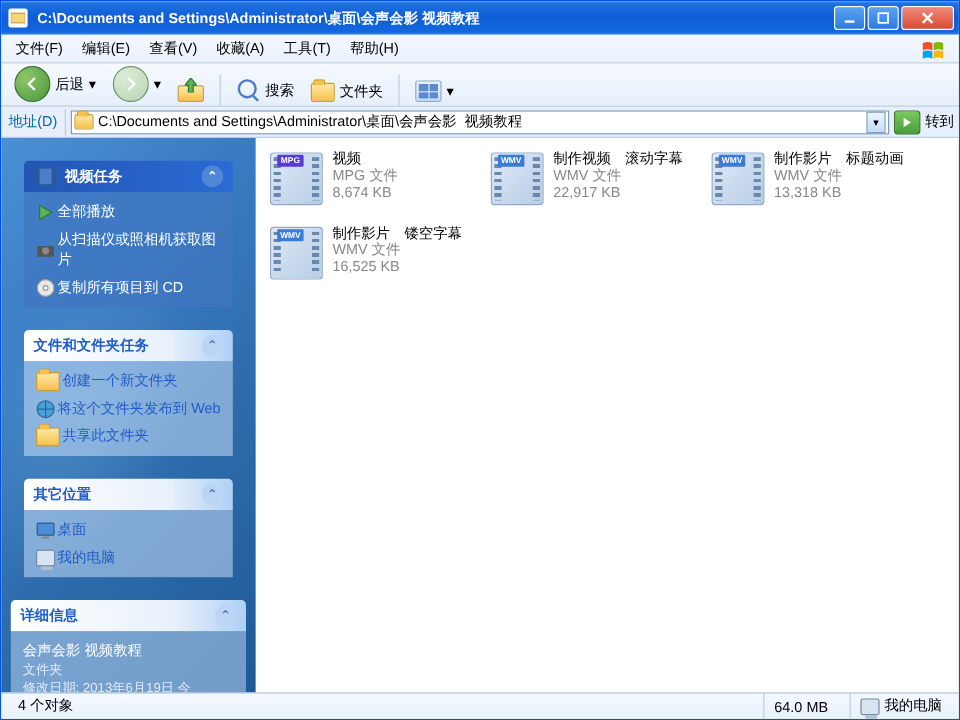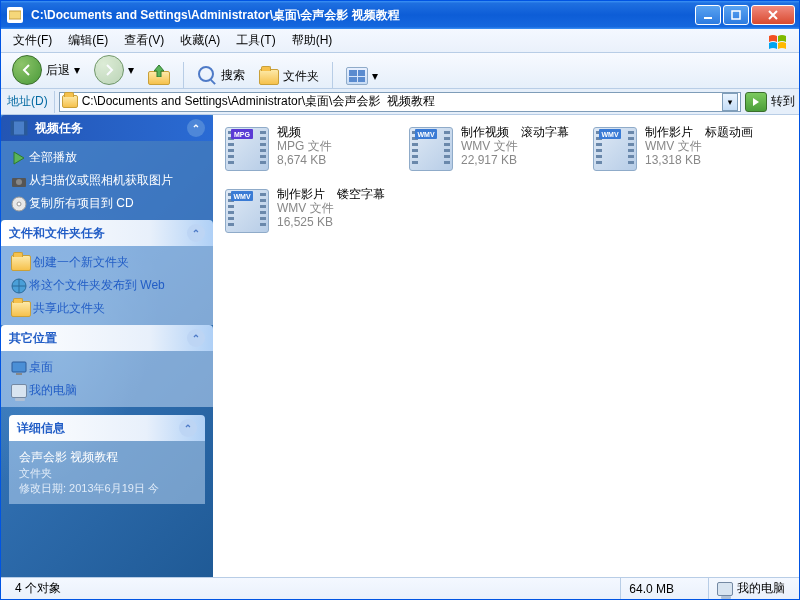--- a/index.html
+++ b/index.html
@@ -23,21 +23,21 @@
 .addrbar{height:26px;background:#e6effa;border-bottom:1px solid #b8cde6;display:flex;align-items:center;padding:0 4px;gap:4px}
 .addrbar label{color:#0369a1;padding:0 2px}
 .addrsep{width:1px;height:22px;background:#b8cde6}
 .addrfield{flex:1;height:20px;background:#fff;border:1px solid #7f9db9;display:flex;align-items:center;padding:0 2px;gap:4px}
 .addrfield input{flex:1;border:none;outline:none;font-size:12px}
 .dropbtn{width:16px;height:18px;background:linear-gradient(180deg,#eaf4ff,#c5ddf7);border:1px solid #7f9db9;display:flex;align-items:center;justify-content:center;font-size:9px}
 .gobtn{width:22px;height:20px;background:linear-gradient(180deg,#7bc95e,#4a9e3a);border:1px solid #3a6e2c;border-radius:3px;display:flex;align-items:center;justify-content:center;color:#fff}
 .body{flex:1;display:flex;overflow:hidden}
 .sidebar{width:212px;background:linear-gradient(135deg,#4a8fd6 0%,#3a7cc4 30%,#2e6cad 60%,#1f5a96 100%);overflow:hidden;position:relative}
 .sidebar::before{content:"";position:absolute;top:80px;left:-30px;width:180px;height:300px;background:radial-gradient(ellipse,rgba(120,180,220,.3),transparent 70%);transform:rotate(20deg)}
-.panel{margin:0;position:relative}
+.panel{margin:19px;position:relative}
 .panel-head{height:26px;background:linear-gradient(90deg,#fff 0%,#e8f0fb 70%,#afd0f6 100%);border-radius:4px 4px 0 0;display:flex;align-items:center;padding:0 8px;font-weight:bold;color:#215dc6}
 .panel-head.sp{background:linear-gradient(90deg,#2355b4,#2a6bd4);color:#fff}
 .panel-head .chev{margin-left:auto;width:18px;height:18px;border-radius:50%;background:#bdd5f4;display:flex;align-items:center;justify-content:center;color:#4e7ac7;font-size:10px}
 .panel-head.sp .chev{background:#4e87d8;color:#fff}
 .panel-body{background:rgba(198,221,247,.55);padding:8px 10px;display:flex;flex-direction:column;gap:6px}
 .panel-body.sp{background:rgba(64,118,192,.7)}
 .taskitem{display:flex;align-items:center;gap:2px;color:#fff;font-size:12px;cursor:pointer}
 .ticon2{width:16px;height:16px;flex-shrink:0}
 .panel-body:not(.sp) .taskitem{color:#215dc6}
 .filearea{flex:1;background:#fff;padding:8px;overflow:auto}
@@ -50,21 +50,21 @@
 .filmstrip::after{right:2px}
 .badge{position:absolute;top:4px;left:8px;width:22px;height:10px;background:#3a7bd5;color:#fff;font-size:7px;font-weight:bold;display:flex;align-items:center;justify-content:center;border-radius:1px}
 .badge.mpg{background:#5a3ad5}
 .fileinfo{display:flex;flex-direction:column;line-height:14px}
 .fname{color:#000000}
 .fmeta{color:#888}
 .detailpanel{margin:8px;position:relative}
 .detailbody{background:rgba(198,221,247,.5);padding:8px 10px;color:#fff}
 .detailbody .dtitle{font-weight:normal;font-size:12px}
 .detailbody .dsub{font-size:11px;color:#e0ebf8}
-.statusbar{height:22px;background:linear-gradient(180deg,#f4f8ff,#eaf1fb);border-top:1px solid #b8cde6;display:flex;align-items:center;padding:0 6px;gap:26px}
+.statusbar{height:22px;background:linear-gradient(180deg,#f4f8ff,#eaf1fb);border-top:1px solid #b8cde6;display:flex;align-items:center;padding:0 6px;gap:10px}
 .statusbar .sbsec{display:flex;align-items:center;gap:4px;border-left:1px solid #b8cde6;padding:0 8px;height:100%}
 .statusbar .sbsec:first-child{border-left:none;flex:1}
 .foldericon{width:20px;height:16px;background:linear-gradient(180deg,#fde9a8,#f6c14c);border:1px solid #caa038;border-radius:2px;position:relative}
 .foldericon::before{content:"";position:absolute;top:-4px;left:1px;width:8px;height:4px;background:#f6c14c;border:1px solid #caa038;border-bottom:none;border-radius:2px 2px 0 0}
 .magicon{width:20px;height:20px;position:relative}
 .magicon::before{content:"";position:absolute;width:12px;height:12px;border:2px solid #4e7ac7;border-radius:50%;top:1px;left:1px}
 .magicon::after{content:"";position:absolute;width:6px;height:2px;background:#4e7ac7;bottom:2px;right:1px;transform:rotate(45deg)}
 .viewicon{width:22px;height:18px;background:linear-gradient(180deg,#e8f0ff,#c8dcf5);border:1px solid #8fabc9;border-radius:2px;display:grid;grid-template-columns:1fr 1fr;grid-template-rows:1fr 1fr;gap:1px;padding:2px}
 .viewicon span{background:#5a8bcf}
 .upicon{width:22px;height:20px;position:relative}

